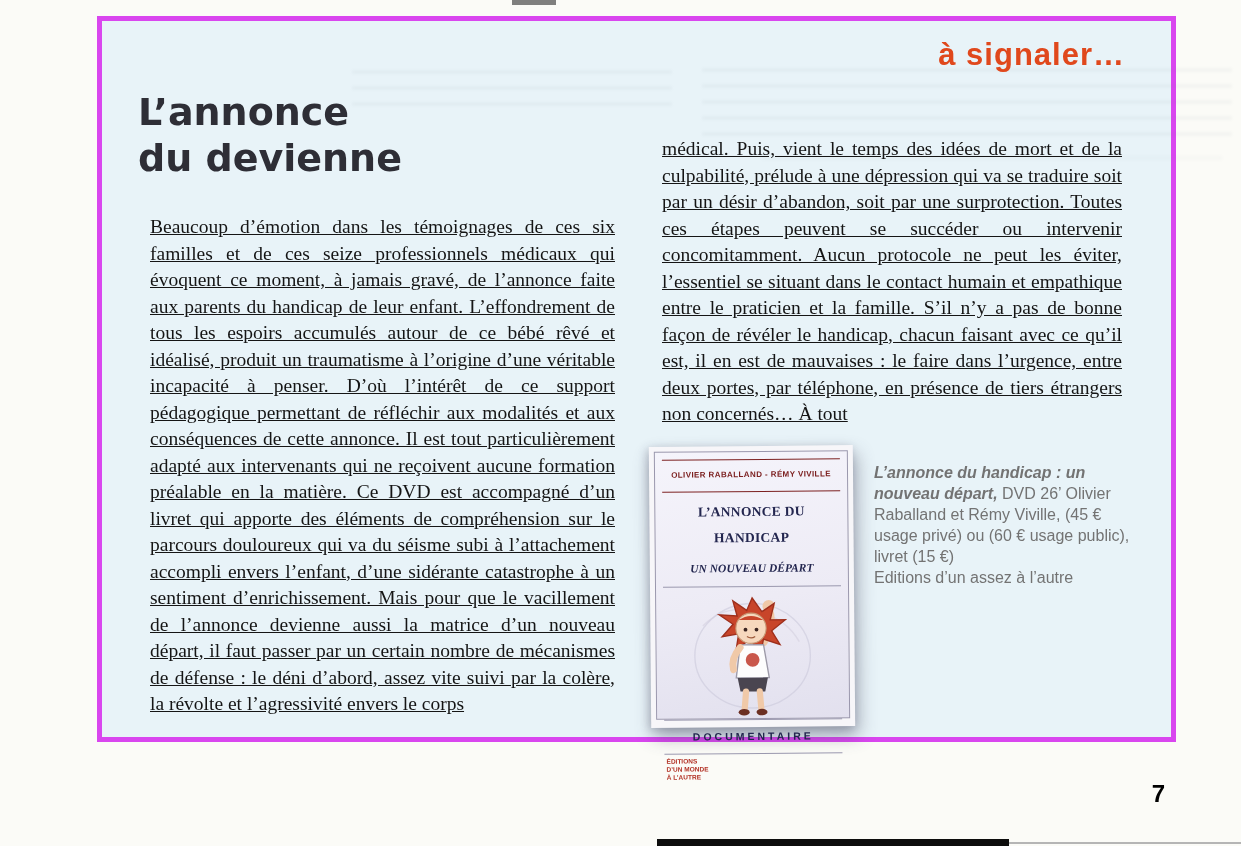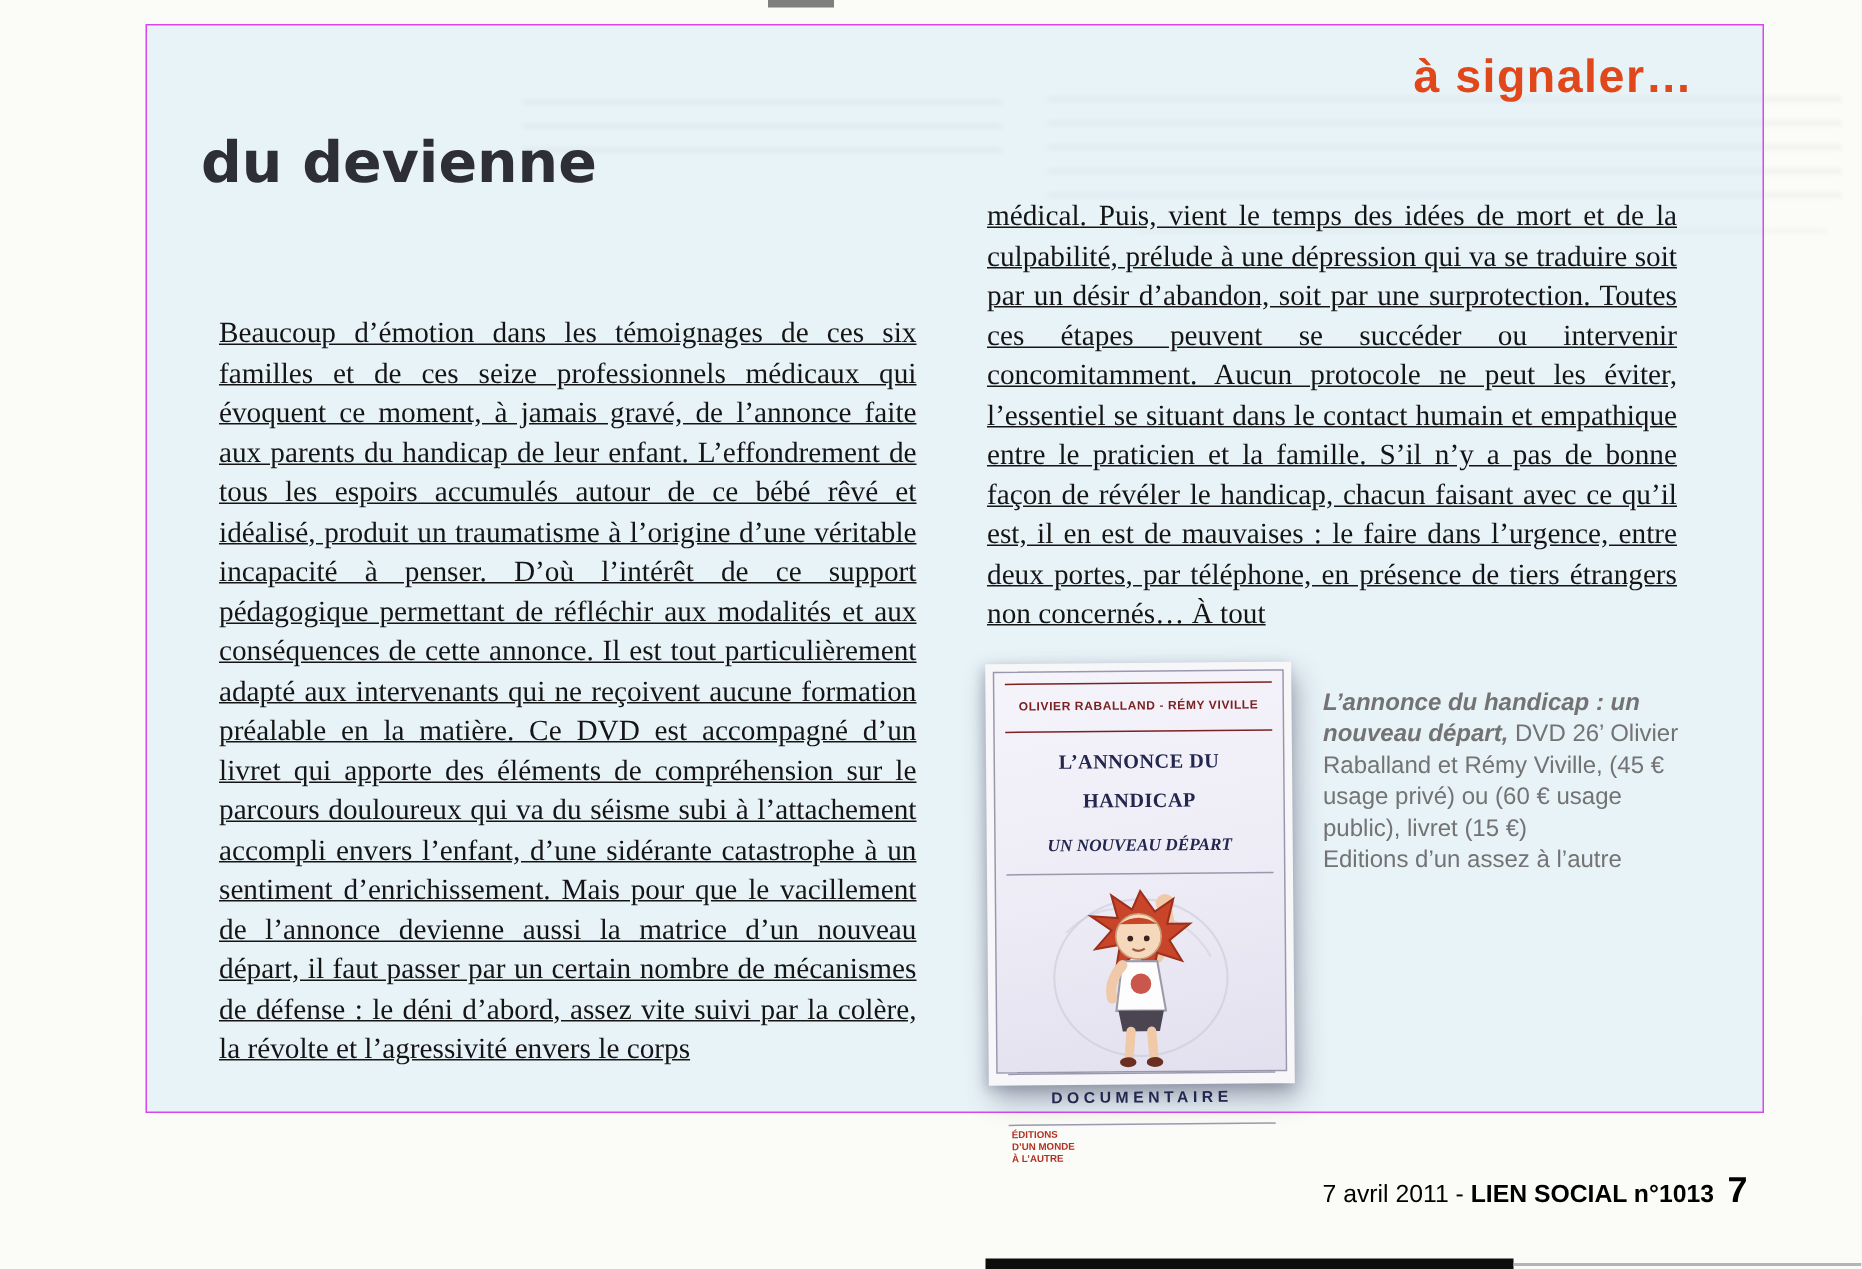--- a/index.html
+++ b/index.html
@@ -4,21 +4,21 @@
 <style>
   html,body{margin:0;padding:0;}
   body{
     width:1241px;height:846px;position:relative;overflow:hidden;
     background:#fbfbf7;
     font-family:"Liberation Serif","DejaVu Serif",serif;
   }
   
   .panel{
     position:absolute;left:97px;top:16px;width:1079px;height:726px;
-    background:#e8f3f8;border:1px solid #d946ef;box-sizing:border-box;
+    background:#e8f3f8;border:5px solid #d946ef;box-sizing:border-box;
   }
   
   .smudge{
     position:absolute;opacity:.06;filter:blur(1.5px);pointer-events:none;
     background:repeating-linear-gradient(180deg,transparent 0 5px,#7c8b94 5px 9px,transparent 9px 16px);
   }
   .smudge.s1{left:600px;top:42px;width:530px;height:78px;}
   .smudge.s2{left:250px;top:44px;width:320px;height:42px;}
   .smudge.s3{left:660px;top:130px;width:460px;height:20px;opacity:.04;}
 
@@ -40,21 +40,21 @@
   
   .col{
     position:absolute;font-size:19.5px;line-height:26.5px;color:#151515;
     text-align:justify;
   }
   .col p{margin:12px;text-decoration:underline;}
   .col-left{left:36px;top:181px;width:489px;}
   .col-right{left:548px;top:103px;width:484px;}
 
   
-  .dvd-float{float:left;width:208px;margin:6px 16px 2px 12px;}
+  .dvd-float{float:left;width:208px;margin:6px 16px 2px 0;}
   .dvd-photo{
     width:194px;background:#f7f6f9;padding:5px 5px 8px 5px;
     box-shadow:3px 9px 18px rgba(70,70,95,.45), -2px 2px 8px rgba(70,70,95,.25);
     transform:rotate(-.5deg);
   }
   .dvd-cover{
     border:1px solid #9a97ad;height:268px;box-sizing:border-box;
     background:linear-gradient(170deg,#f5f4fb 0%,#edebf5 55%,#e2e0ee 100%);
     display:flex;flex-direction:column;padding:7px 7px 5px 7px;
   }
@@ -112,20 +112,21 @@
 
 <div class="panel">
 
   <div class="smudge s1"></div>
   <div class="smudge s2"></div>
   <div class="smudge s3"></div>
 
   <div class="section-label" style="color:#e0481c">à signaler…</div>
 
   <h1 class="article-title" style="margin:0">
+    <span>L’annonce</span>
     <span>du devienne</span>
   </h1>
 
   <div class="col col-left">
     <p>Beaucoup d’émotion dans les témoignages de ces six familles et de ces seize professionnels médicaux qui évoquent ce moment, à jamais gravé, de l’annonce faite aux parents du handicap de leur enfant. L’effondrement de tous les espoirs accumulés autour de ce bébé rêvé et idéalisé, produit un traumatisme à l’origine d’une véritable incapacité à penser. D’où l’intérêt de ce support pédagogique permettant de réfléchir aux modalités et aux conséquences de cette annonce. Il est tout particulièrement adapté aux intervenants qui ne reçoivent aucune formation préalable en la matière. Ce DVD est accompagné d’un livret qui apporte des éléments de compréhension sur le parcours douloureux qui va du séisme subi à l’attachement accompli envers l’enfant, d’une sidérante catastrophe à un sentiment d’enrichissement. Mais pour que le vacillement de l’annonce devienne aussi la matrice d’un nouveau départ, il faut passer par un certain nombre de mécanismes de défense : le déni d’abord, assez vite suivi par la colère, la révolte et l’agressivité envers le corps</p>
   </div>
 
   <div class="col col-right">
     <p>médical. Puis, vient le temps des idées de mort et de la culpabilité, prélude à une dépression qui va se traduire soit par un désir d’abandon, soit par une surprotection. Toutes ces étapes peuvent se succéder ou intervenir concomitamment. Aucun protocole ne peut les éviter, l’essentiel se situant dans le contact humain et empathique entre le praticien et la famille. S’il n’y a pas de bonne façon de révéler le handicap, chacun faisant avec ce qu’il est, il en est de mauvaises : le faire dans l’urgence, entre deux portes, par téléphone, en présence de tiers étrangers non concernés… À tout</p>
 
@@ -178,18 +179,17 @@
 
 
     <div class="caption">
       <span class="lead">L’annonce du handicap : un nouveau départ,</span><span> DVD 26’ Olivier Raballand et Rémy Viville, (45 € usage privé) ou (60 € usage public), livret (15 €)</span>
       <span class="line">Editions d’un assez à l’autre</span>
     </div>
   </div>
 </div>
 
 <div class="footer">
-  <span><span>7 avril 2011 - </span><span class="journal">LIEN SOCIAL n°1013</span></span>
   <span class="pagenum">7</span>
 </div>
 
 <div class="scan-strip"></div>
 <div class="scan-line"></div>
 
 </body></html>

